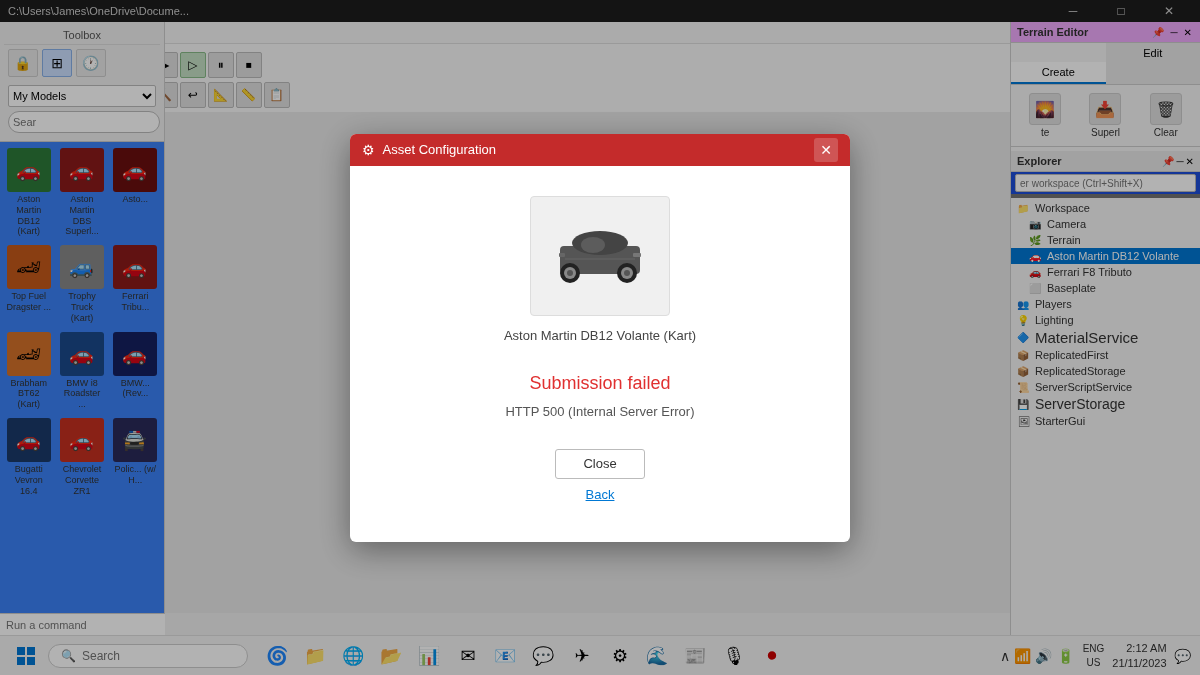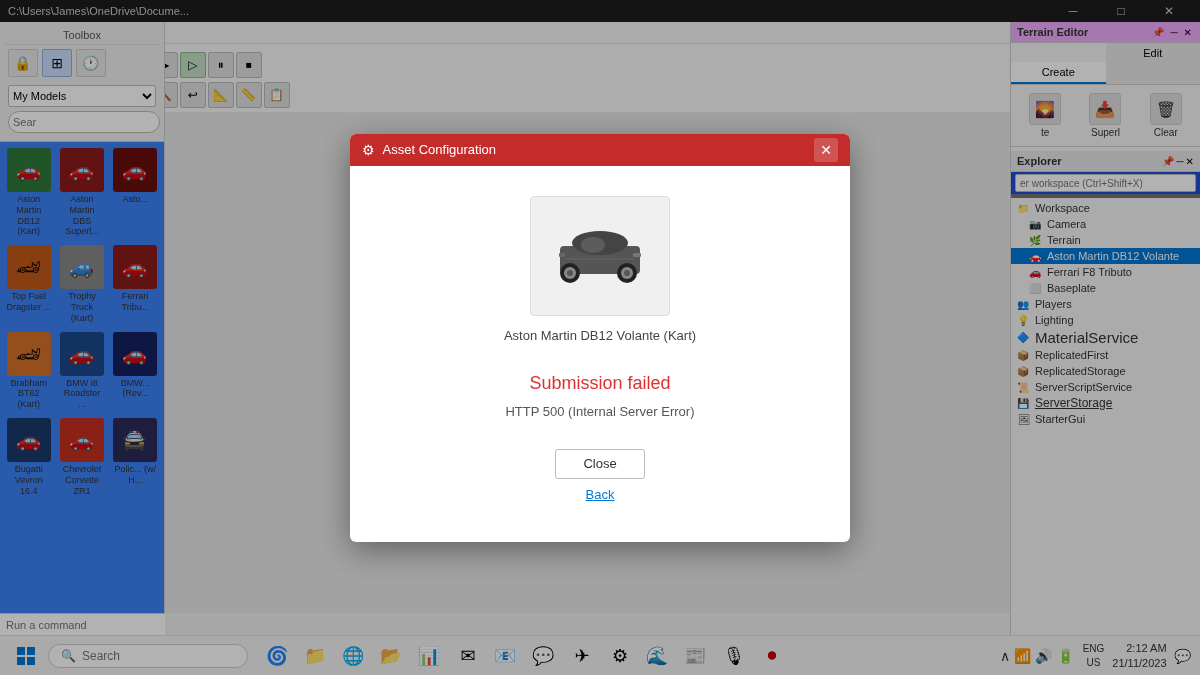--- a/index.html
+++ b/index.html
@@ -753,21 +753,21 @@
           <div class="tree-item">
             <span class="tree-icon">📦</span>
             <span style="font-size: 11px;">ReplicatedStorage</span>
           </div>
           <div class="tree-item">
             <span class="tree-icon">📜</span>
             <span style="font-size: 11px;">ServerScriptService</span>
           </div>
           <div class="tree-item">
             <span class="tree-icon">💾</span>
-            <span style="font-size: 12px; text-decoration: underline;">ServerStorage</span>
+            <span style="font-size: 14px;">ServerStorage</span>
           </div>
           <div class="tree-item">
             <span class="tree-icon">🖼</span>
             <span style="font-size: 11px;">StarterGui</span>
           </div>
           <div class="tree-item">
             <span class="tree-icon">🎒</span>
             <span style="font-size: 11px;">StarterPack</span>
           </div>
         </div>

